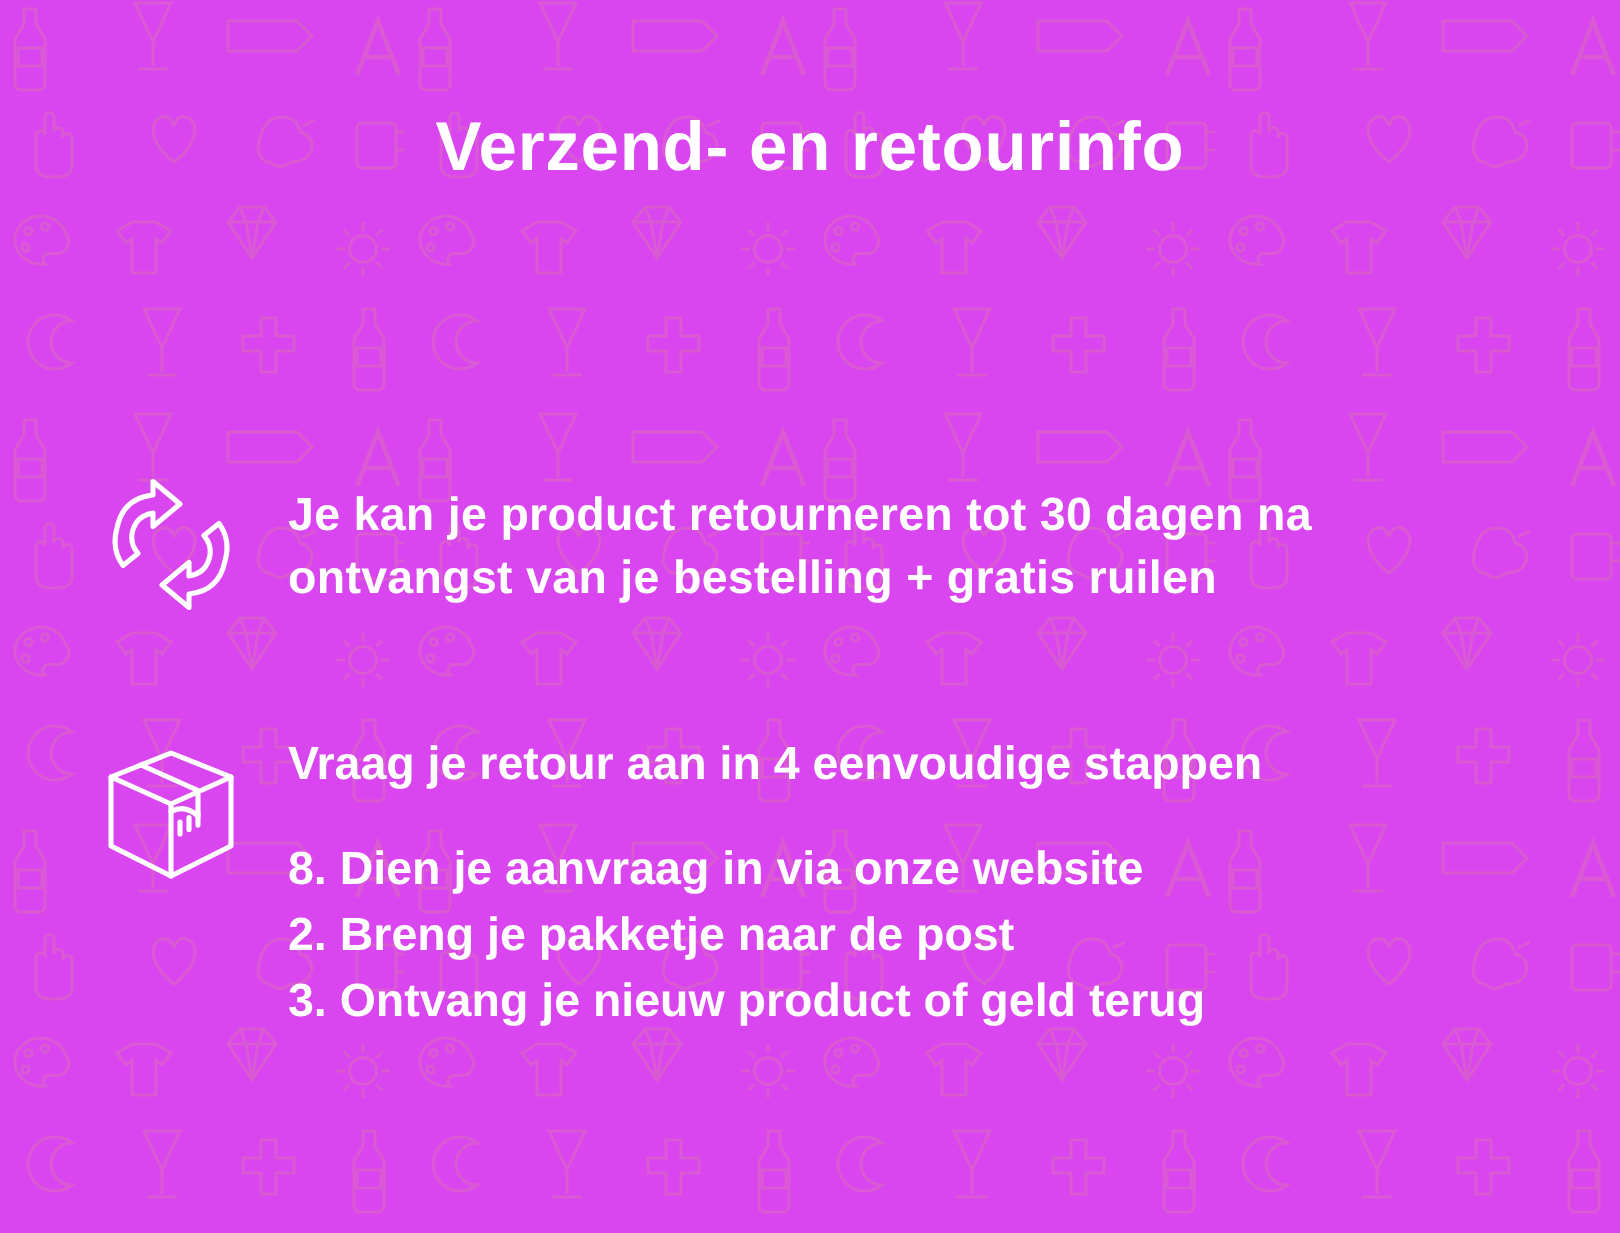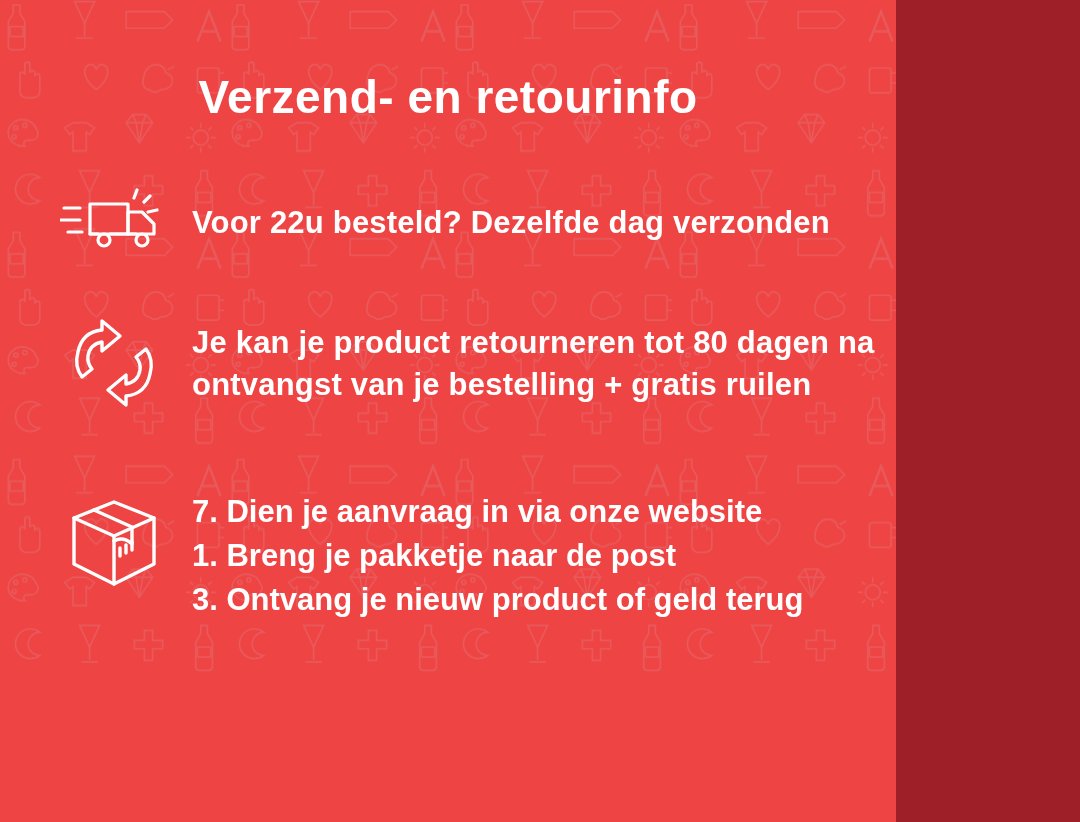--- a/index.html
+++ b/index.html
@@ -9,23 +9,23 @@
   body {
     width: 1080px;
     height: 822px;
     overflow: hidden;
     font-family: "Liberation Sans", sans-serif;
     background: #9e1f28;
   }
 
   .banner {
     position: relative;
-    width: 896px;
+    width: 1080px;
     height: 822px;
-    background: #ef4444;
+    background: #d946ef;
     overflow: hidden;
   }
 
   
   .pattern {
     position: absolute;
     inset: 0;
     opacity: 0.30;
     pointer-events: none;
   }
@@ -199,58 +199,45 @@
         <use href="#doodle-bottle" x="236" y="206"></use>
       </pattern>
     </defs>
     <rect x="0" y="0" width="1080" height="822" fill="url(#doodles)"></rect>
   </svg>
 
   <div class="content">
 
     <div class="title">Verzend- en retourinfo</div>
 
-    <div class="row" id="row-shipping">
-      <div class="row-icon">
-        <svg class="icon-svg" width="108" height="70" viewBox="0 0 108 70" xmlns="http://www.w3.org/2000/svg" fill="none" stroke="#ffffff" stroke-width="3.2" stroke-linecap="round" stroke-linejoin="round">
-          <path d="M30 16 h38 v30 h-38 z"></path>
-          <path d="M68 24 h14 l12 12 v10 h-26 z"></path>
-          <circle cx="44" cy="52" r="6"></circle>
-          <circle cx="82" cy="52" r="6"></circle>
-          <path d="M30 46 h8 M50 46 h26"></path>
-          <path d="M4 20 h16 M0 32 h20 M8 44 h14"></path>
-          <path d="M74 10 l3 -8 M84 14 l6 -6 M88 24 l9 -2"></path>
-        </svg>
-      </div>
-      <div class="row-text">Voor 22u besteld? Dezelfde dag verzonden</div>
-    </div>
 
     <div class="row" id="row-returns">
       <div class="row-icon">
         <svg class="icon-svg" width="100" height="92" viewBox="0 0 100 92" xmlns="http://www.w3.org/2000/svg" fill="none" stroke="#ffffff" stroke-width="3.4" stroke-linecap="round" stroke-linejoin="round">
           <path d="M14 34 q4 -20 24 -22 l0 -9 l18 15 l-18 15 l0 -9 q-12 2 -14 14 q-1 7 4 13 l-10 8 q-8 -11 -4 -25 z"></path>
           <path d="M86 56 q-4 20 -24 22 l0 9 l-18 -15 l18 -15 l0 9 q12 -2 14 -14 q1 -7 -4 -13 l10 -8 q8 11 4 25 z"></path>
         </svg>
       </div>
-      <div class="row-text">Je kan je product retourneren tot 80 dagen na ontvangst van je bestelling + gratis ruilen</div>
+      <div class="row-text">Je kan je product retourneren tot 30 dagen na ontvangst van je bestelling + gratis ruilen</div>
     </div>
 
     <div class="row" id="row-steps">
       <div class="row-icon">
         <svg class="icon-svg" width="100" height="96" viewBox="0 0 100 96" xmlns="http://www.w3.org/2000/svg" fill="none" stroke="#ffffff" stroke-width="3.4" stroke-linecap="round" stroke-linejoin="round">
           <path d="M50 6 L90 22 L90 68 L50 88 L10 68 L10 22 Z"></path>
           <path d="M10 22 L50 40 L90 22"></path>
           <path d="M50 40 L50 88"></path>
           <path d="M30 14 L68 31 L68 48 q-9 -8 -18 -3"></path>
           <path d="M56 52 l0 8 M62 49 l0 8 M68 46 l0 8"></path>
         </svg>
       </div>
       <div>
+        <p class="steps-heading">Vraag je retour aan in 4 eenvoudige stappen</p>
         <ul class="steps-list">
-          <li>7. Dien je aanvraag in via onze website</li>
-          <li>1. Breng je pakketje naar de post</li>
+          <li>8. Dien je aanvraag in via onze website</li>
+          <li>2. Breng je pakketje naar de post</li>
           <li>3. Ontvang je nieuw product of geld terug</li>
         </ul>
       </div>
     </div>
 
   </div>
 </div>
 
 </body></html>

